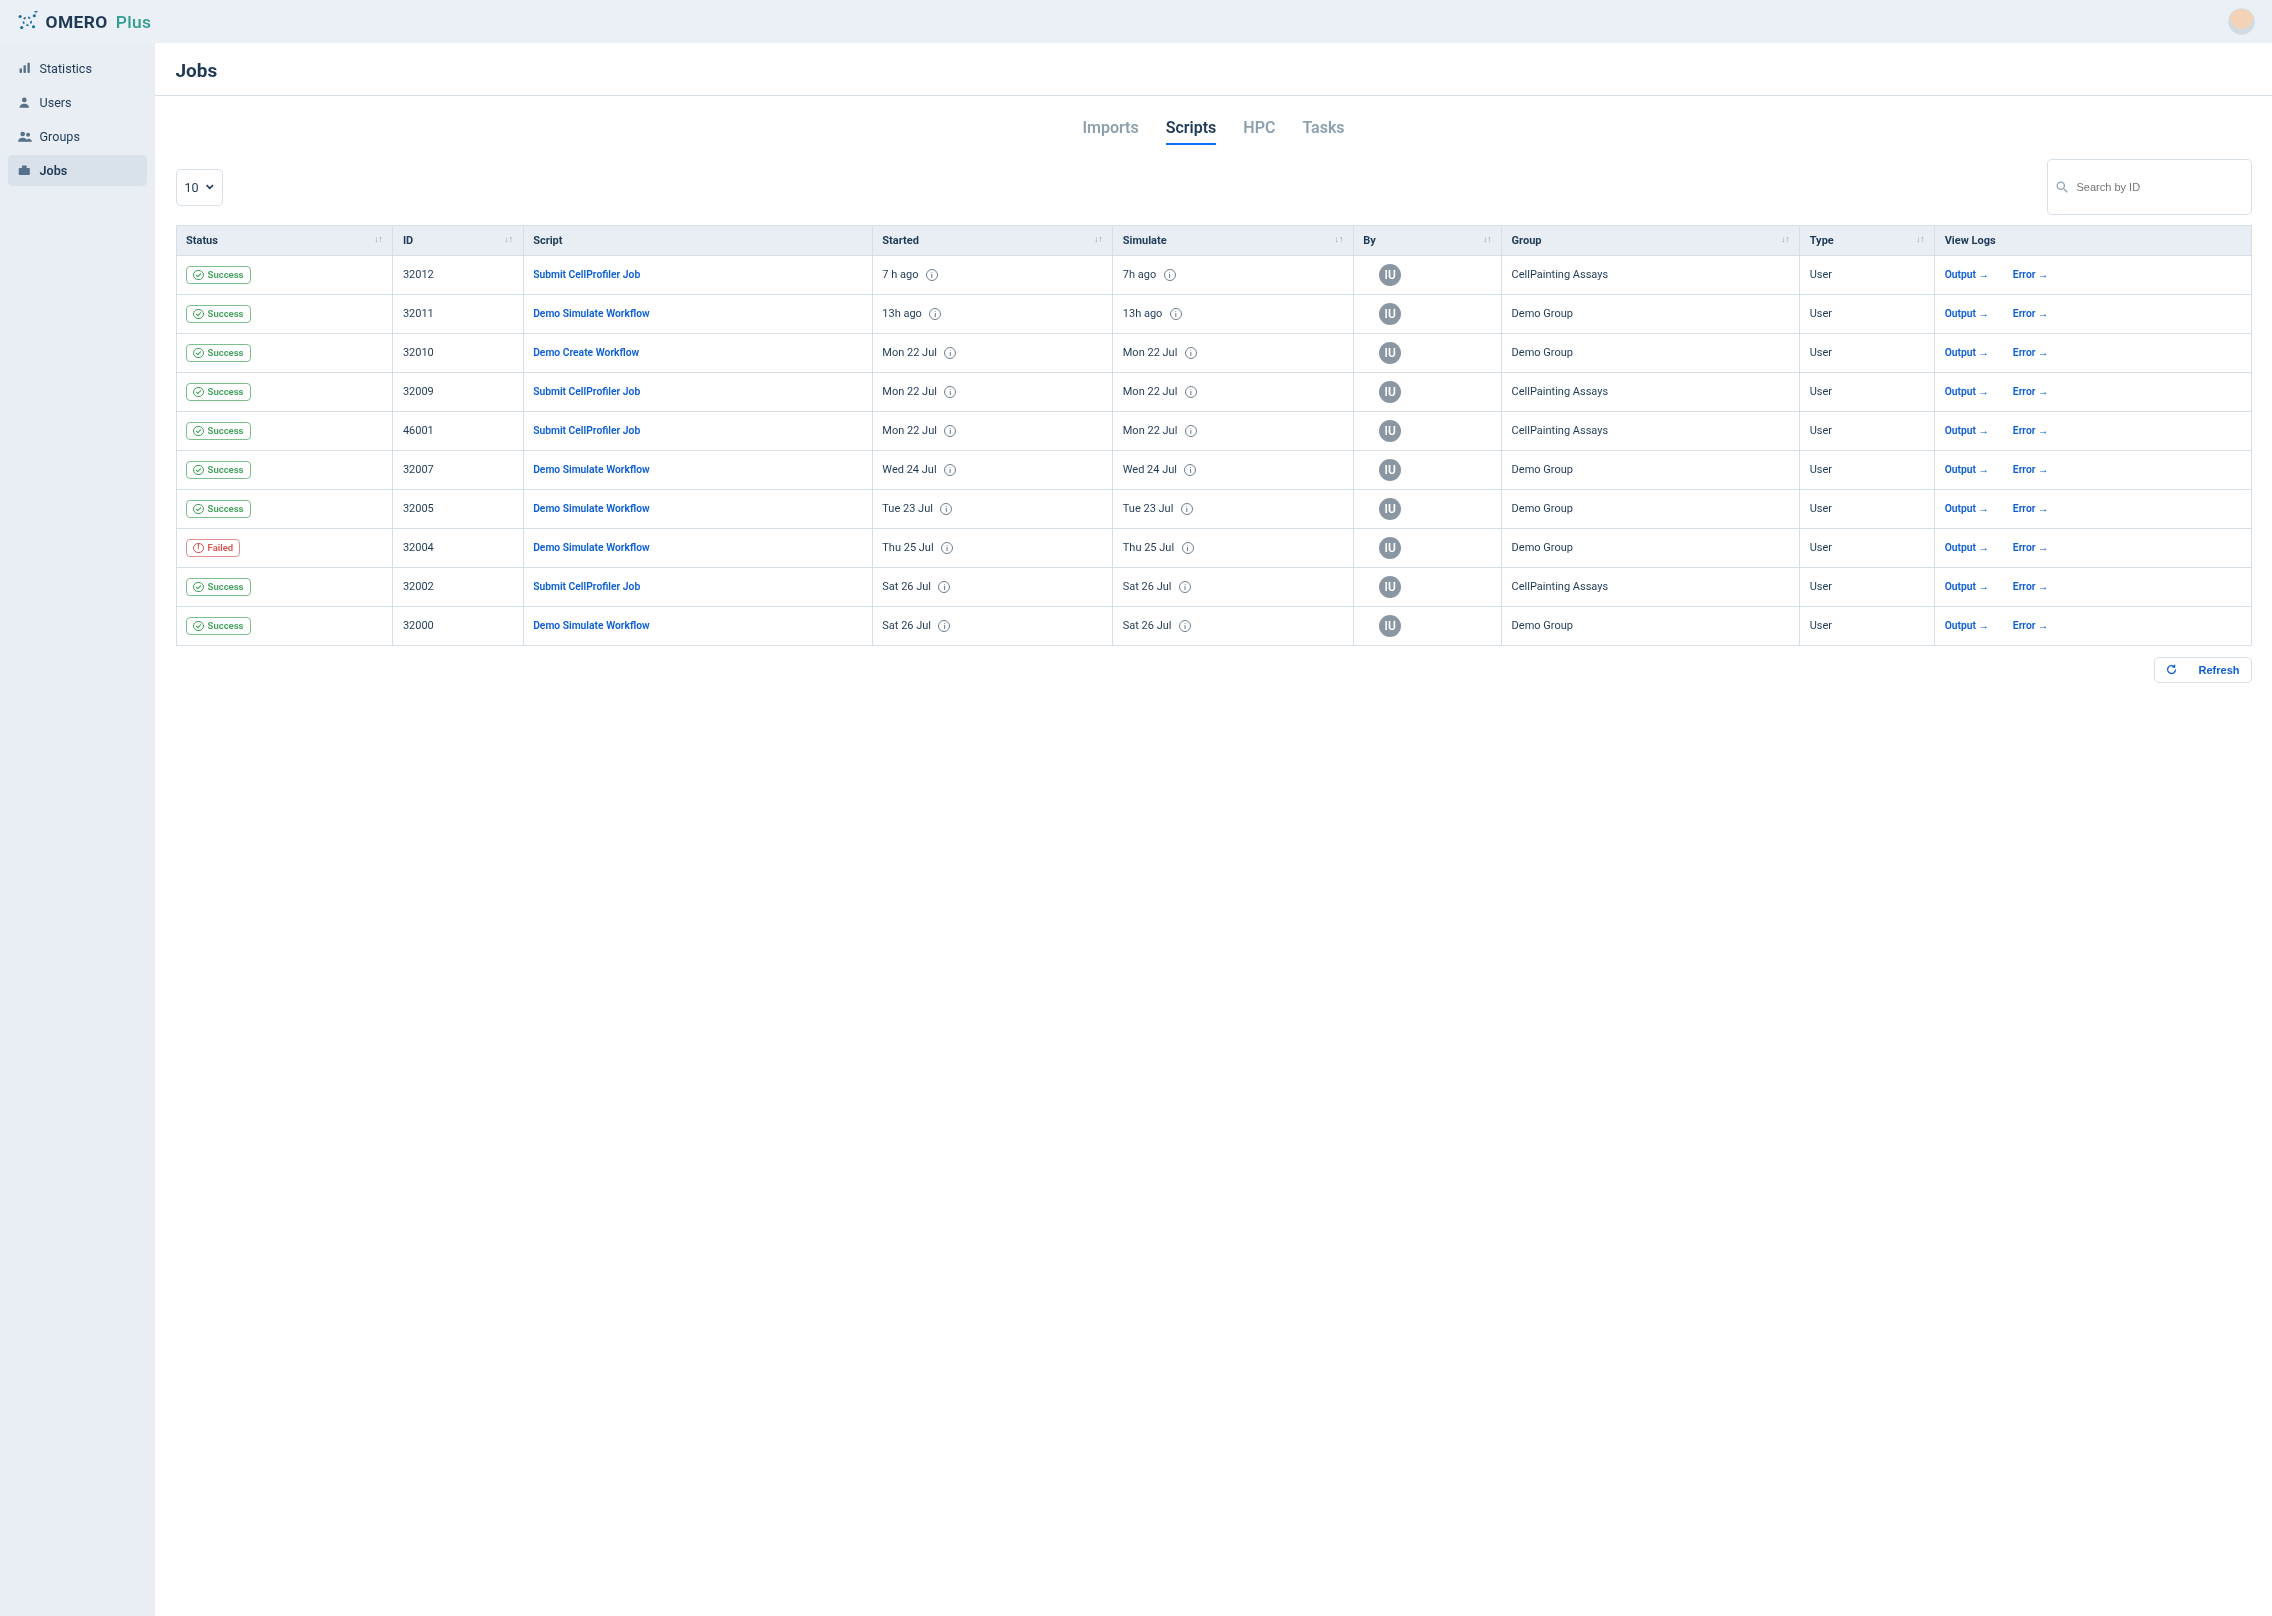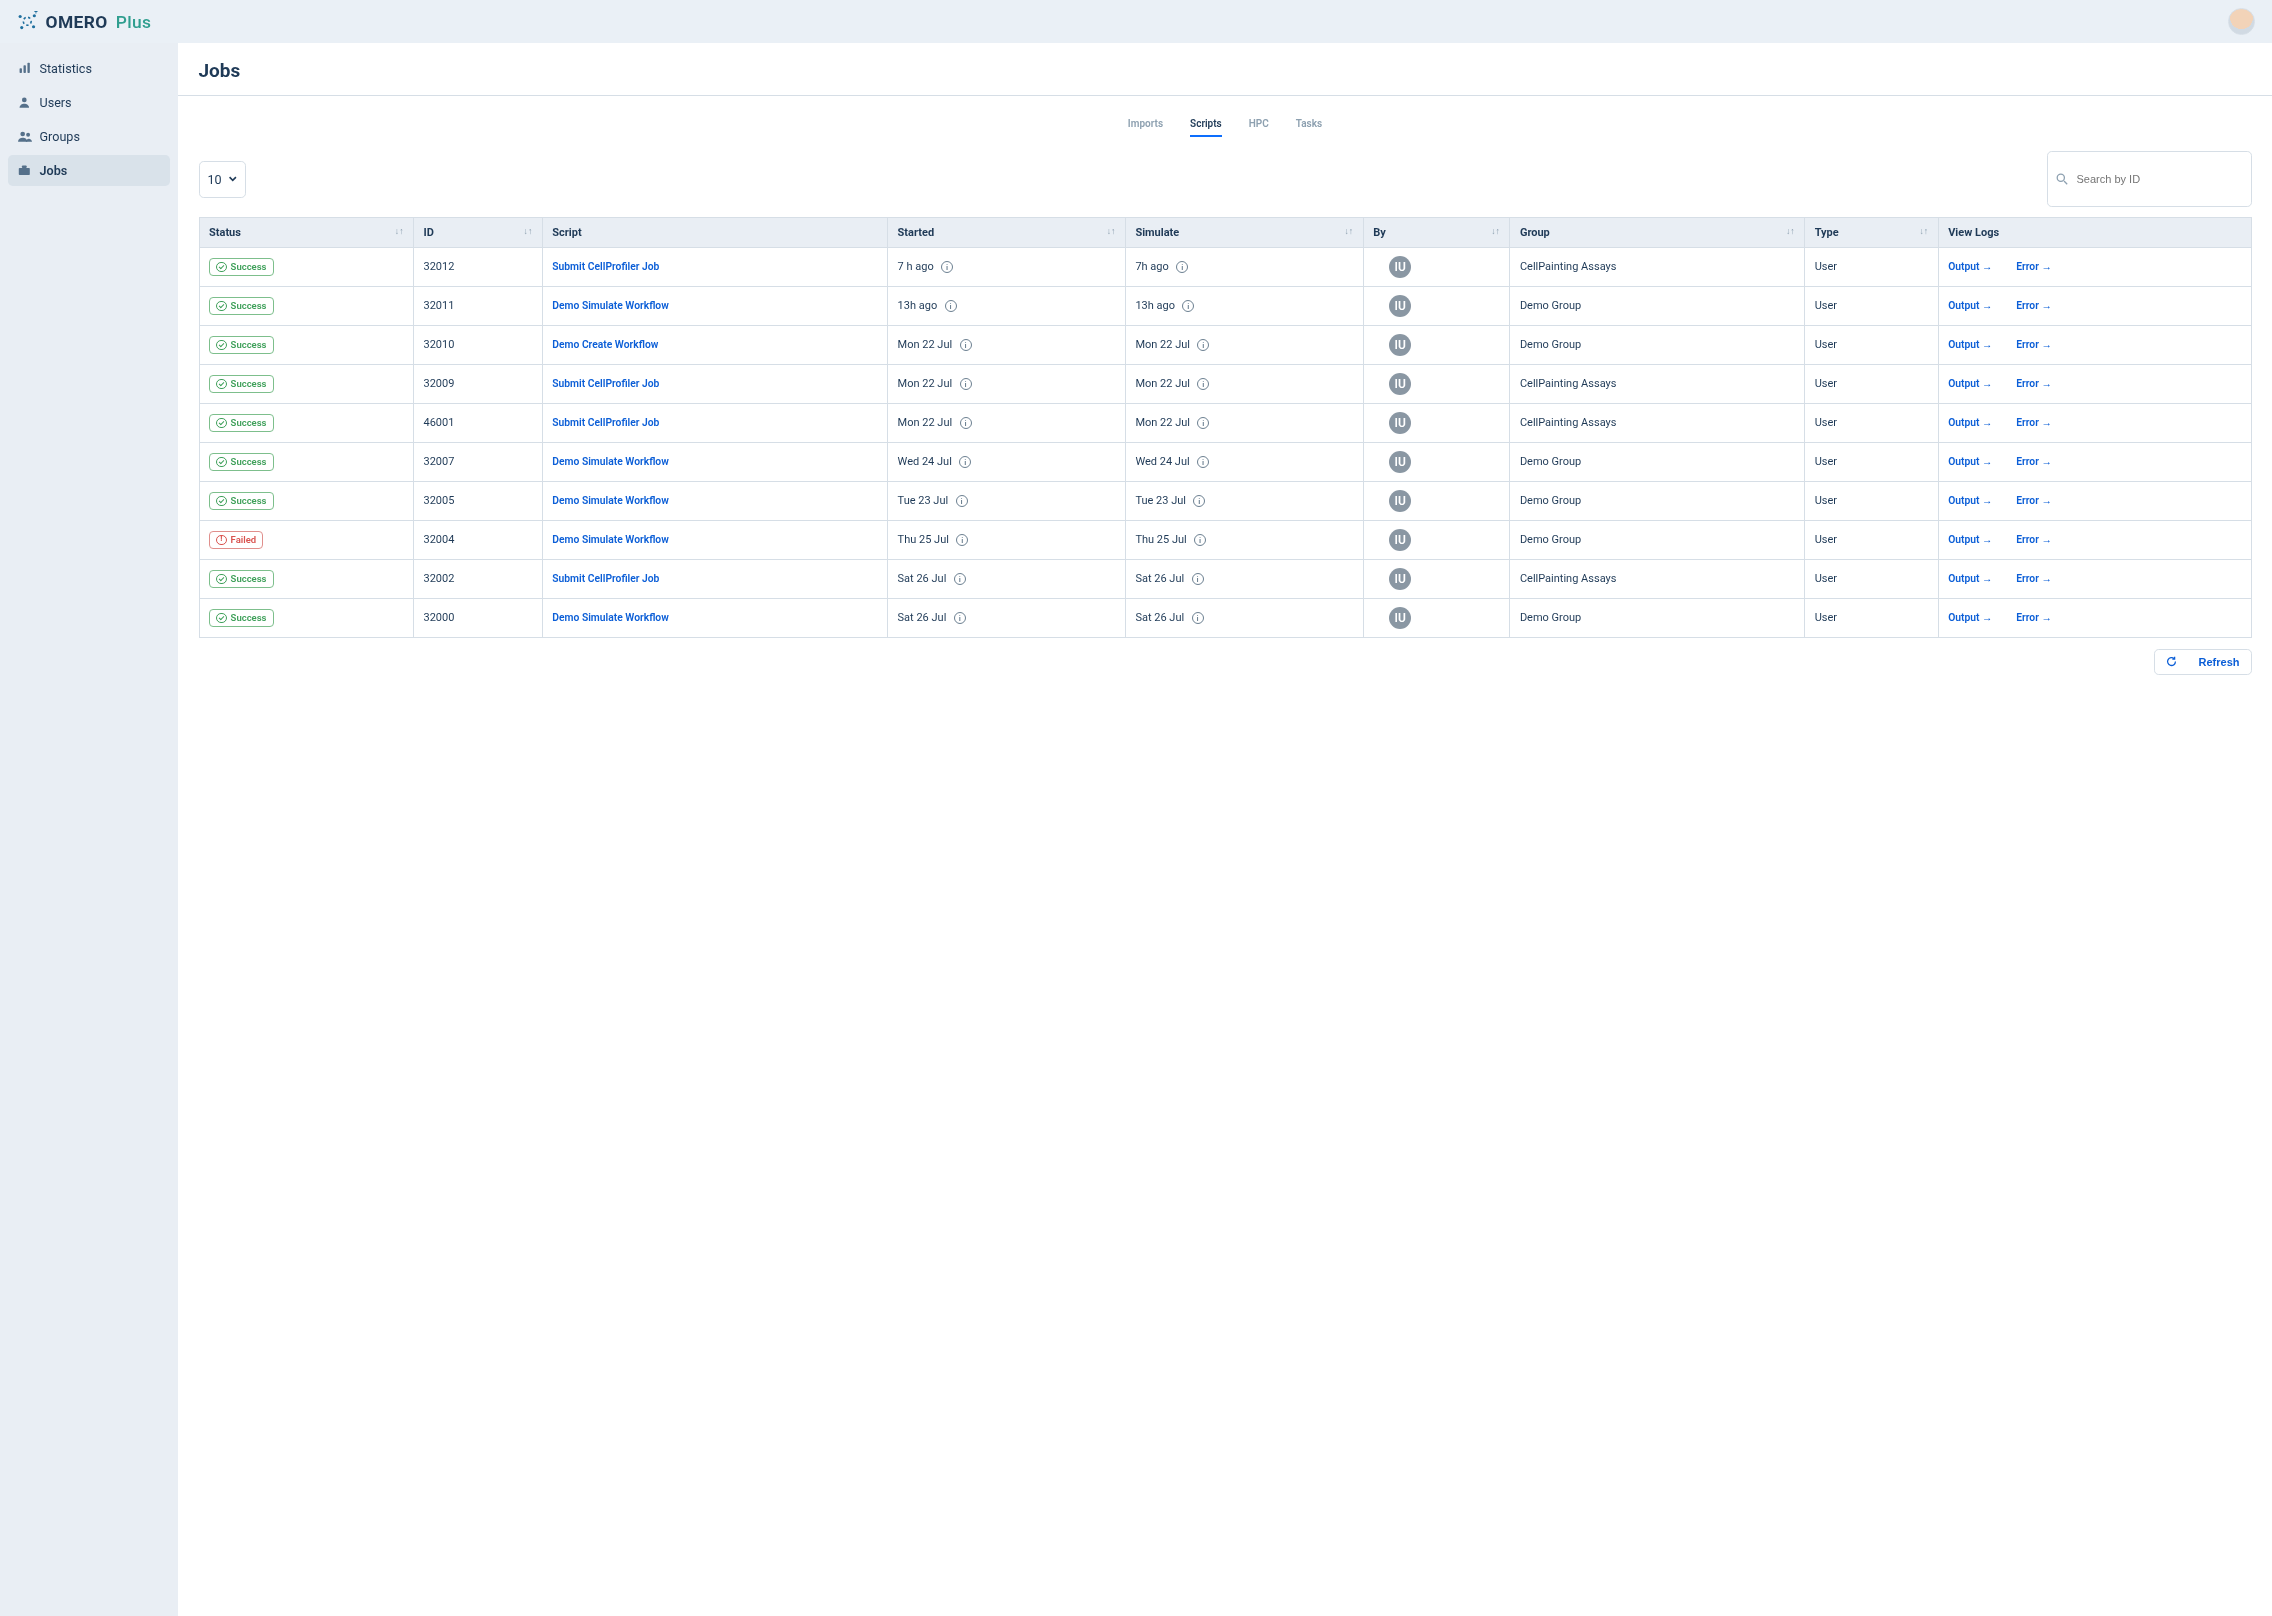--- a/index.html
+++ b/index.html
@@ -48,21 +48,21 @@
   .logo .plus  { color: var(--teal); font-weight: 500; }
   .avatar {
     width: 27px; height: 27px; border-radius: 50%;
     background: radial-gradient(circle at 50% 35%, #f2d3b8 0 55%, #d1dae3 56% 100%);
     border: 0.8px solid var(--border);
   }
 
   .body { display: flex; flex: 1; }
 
   .sidebar {
-    width: 178px; flex-shrink: 0;
+    width: 155px; flex-shrink: 0;
     background: var(--side-bg);
     padding: 9.5px 8px;
   }
   .side-item {
     display: flex; align-items: center; gap: 8px;
     padding: 8px 9.5px; border-radius: 4.7px;
     color: var(--navy); font-size: 12.6px;
     margin-bottom: 3.2px;
   }
   .side-item.active { background: #d9e2ea; font-weight: 600; }
@@ -75,21 +75,21 @@
   .page-title {
     font-size: 19px; font-weight: 700;
     padding: 16px 20.5px 12.6px;
     border-bottom: 0.8px solid var(--border);
   }
 
   .tabs {
     display: flex; justify-content: center; gap: 27px;
     padding: 22px 0 8px;
   }
-  .tab { font-size: 10px; color: var(--muted2); font-weight: 600; padding-bottom: 6.3px; }
+  .tab { font-size: 16px; color: var(--muted2); font-weight: 600; padding-bottom: 6.3px; }
   .tab.active { color: var(--navy); border-bottom: 2.4px solid var(--blue); }
 
   .toolbar {
     display: flex; justify-content: space-between; align-items: center;
     padding: 6.3px 20.5px 9.5px;
   }
   .select-wrap {
     display: inline-flex; align-items: center; gap: 6.3px;
     border: 0.8px solid var(--border); border-radius: 4.7px;
     padding: 10px 8px; color: var(--navy);

